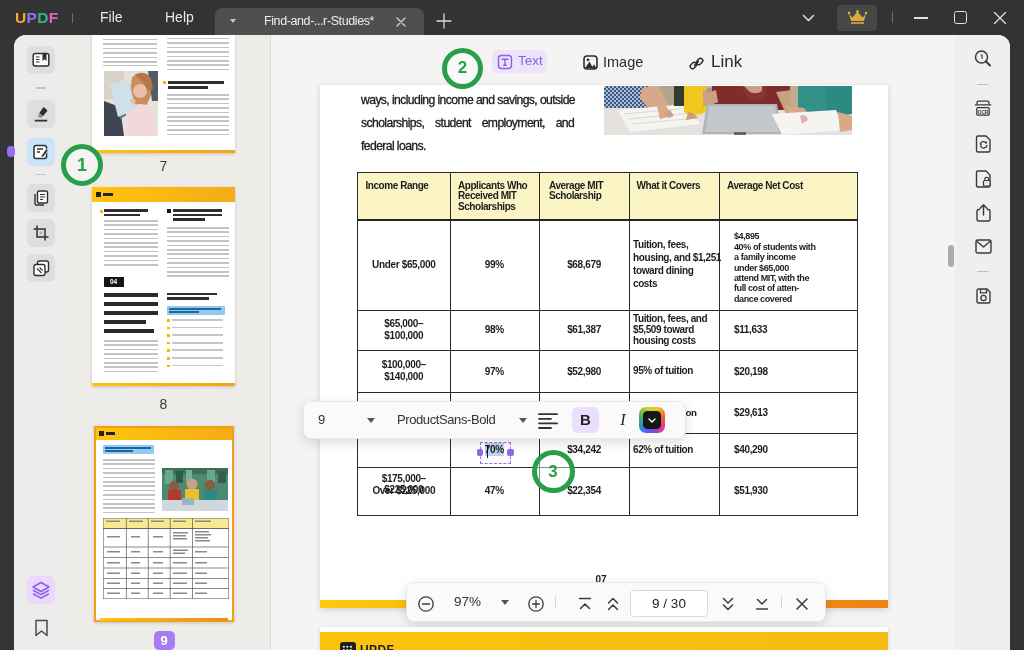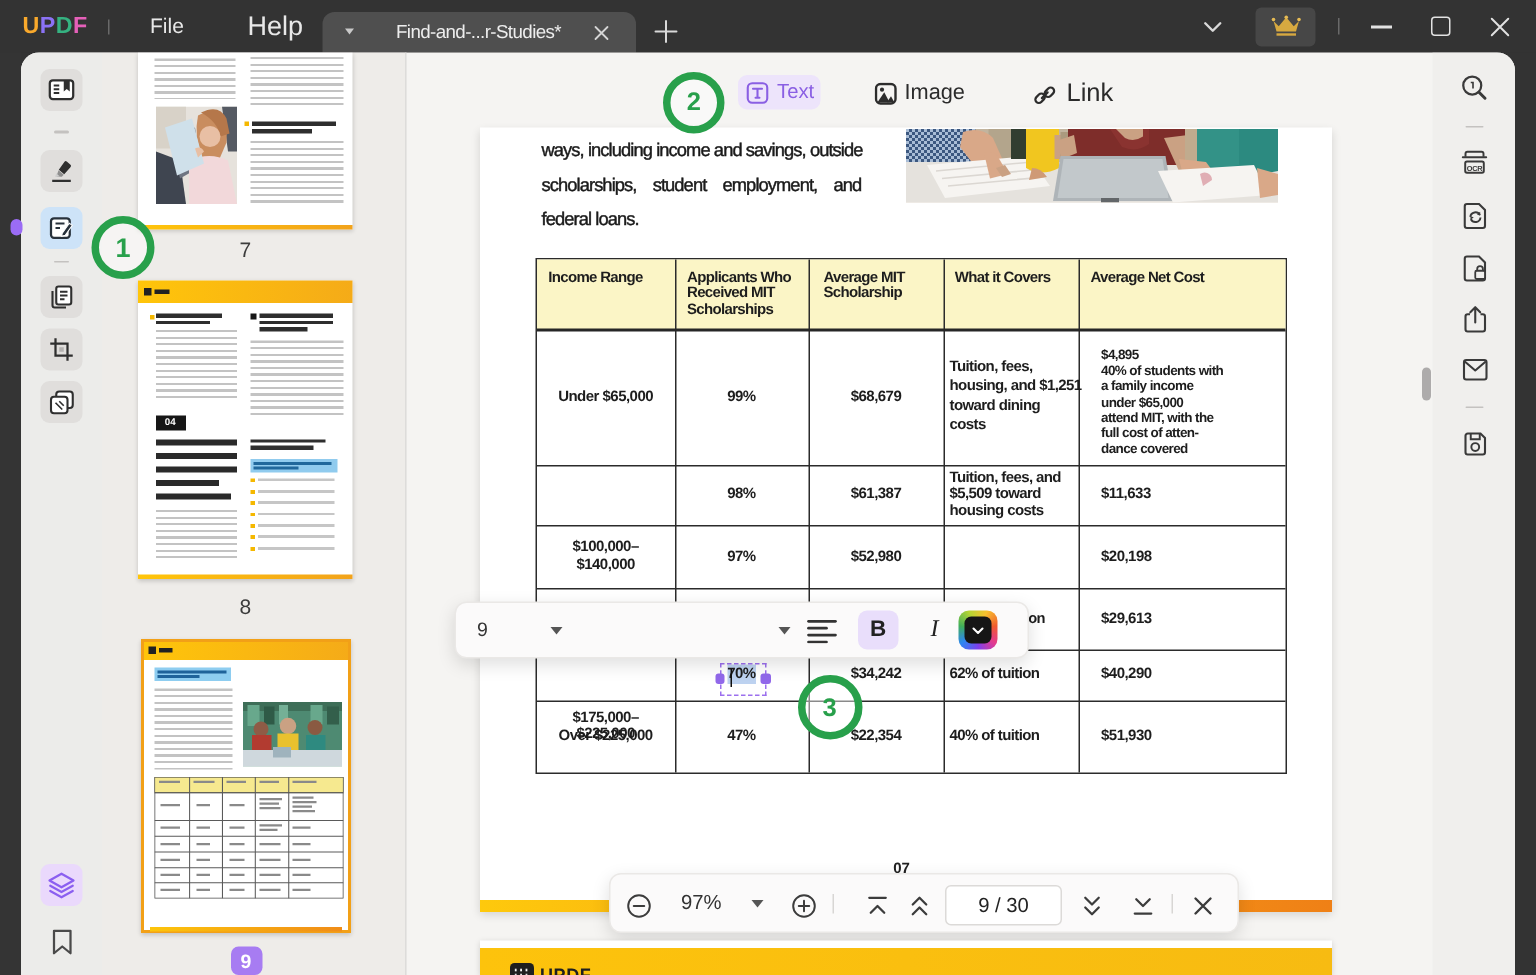--- a/index.html
+++ b/index.html
@@ -51,21 +51,21 @@
   .cc.tc{justify-content:center;}
 </style>
 </head>
 <body>
 <div class="abs" id="titlebar">
   <div class="abs" style="left:15px;top:0;height:35px;line-height:35px;font-size:15.5px;font-weight:bold;letter-spacing:.3px;">
     <span style="color:#f9a92c">U</span><span style="color:#8b72f5">P</span><span style="color:#35b281">D</span><span style="color:#e560b9">F</span>
   </div>
   <div class="abs" style="left:71.5px;top:13px;width:1px;height:9.5px;background:#6a6a6a;"></div>
   <div class="abs" style="left:100px;top:0;height:35px;line-height:35px;font-size:14px;color:#e8e8e8;">File</div>
-  <div class="abs" style="left:165px;top:0;height:35px;line-height:35px;font-size:18px;color:#e8e8e8;">Help</div>
+  <div class="abs" style="left:165px;top:0;height:35px;line-height:35px;font-size:14px;color:#e8e8e8;">Help</div>
   <div class="abs" style="left:215px;top:8px;width:209px;height:27px;background:#4f4f4f;border-radius:8px 8px 0 0;">
     <div class="caret" style="left:15px;top:11px;border-top-color:#c9c9c9;border-left-width:3.5px;border-right-width:3.5px;border-top-width:4.5px;"></div>
     <div class="abs" style="left:34px;top:0;width:140px;height:27px;line-height:27px;font-size:12.5px;letter-spacing:-.4px;color:#ededed;text-align:center;white-space:nowrap;">Find-and-...r-Studies*</div>
     <svg class="abs" style="left:181px;top:8.5px;" width="10" height="10" viewBox="0 0 10 10">
         <path d="M1 1 L9 9 M9 1 L1 9" stroke="#d5d5d5" stroke-width="1.2" stroke-linecap="round"></path>
       </svg>
   </div>
   <svg class="abs" style="left:436px;top:13px;" width="16" height="16" viewBox="0 0 16 16">
       <path d="M8 1 V15 M1 8 H15" stroke="#d9d9d9" stroke-width="1.3" stroke-linecap="round"></path>
     </svg>
@@ -381,64 +381,66 @@
       <div class="cell cc tc" style="left:0;top:47.5px;width:91.5px;height:89.5px;">Under $65,000</div>
       <div class="cell cc tc" style="left:91.5px;top:47.5px;width:89.5px;height:89.5px;">99%</div>
       <div class="cell cc tc" style="left:181px;top:47.5px;width:90px;height:89.5px;">$68,679</div>
       <div class="cell sm tc" style="left:275px;top:47.5px;width:86px;height:89.5px;line-height:12.9px;">
           <span>Tuition, fees,<br>housing, and $1,251<br>toward dining<br>costs</span>
         </div>
       <div class="cell sm tc" style="left:376px;top:47.5px;width:121px;height:89.5px;font-size:9px;line-height:10.4px;">
           <span style="margin-top:6px;">$4,895<br>40% of students with<br>a family income<br>under $65,000<br>attend MIT, with the<br>full cost of atten-<br>dance covered</span>
         </div>
 
+      <div class="cell cc tc" style="left:0;top:137px;width:91.5px;height:40.3px;line-height:12px;">$65,000–<br>$100,000</div>
       <div class="cell cc tc" style="left:91.5px;top:137px;width:89.5px;height:40.3px;">98%</div>
       <div class="cell cc tc" style="left:181px;top:137px;width:90px;height:40.3px;">$61,387</div>
       <div class="cell sm tc" style="left:275px;top:137px;width:86px;height:40.3px;">
           <span>Tuition, fees, and<br>$5,509 toward<br>housing costs</span>
         </div>
       <div class="cell tc" style="left:376px;top:137px;width:124px;height:40.3px;">$11,633</div>
 
       <div class="cell cc tc" style="left:0;top:177.3px;width:91.5px;height:42.6px;line-height:12px;">$100,000–<br>$140,000</div>
       <div class="cell cc tc" style="left:91.5px;top:177.3px;width:89.5px;height:42.6px;">97%</div>
       <div class="cell cc tc" style="left:181px;top:177.3px;width:90px;height:42.6px;">$52,980</div>
+      <div class="cell sm tc" style="left:275px;top:177.3px;width:86px;height:42.6px;">95% of tuition</div>
       <div class="cell tc" style="left:376px;top:177.3px;width:124px;height:42.6px;">$20,198</div>
 
       <div class="cell cc tc" style="left:0;top:219.9px;width:91.5px;height:40.6px;line-height:12px;">$140,000–<br>$175,000</div>
       <div class="cell cc tc" style="left:91.5px;top:219.9px;width:89.5px;height:40.6px;">85%</div>
       <div class="cell cc tc" style="left:181px;top:219.9px;width:90px;height:40.6px;">$43,248</div>
       <div class="cell sm tc" style="left:280px;top:219.9px;width:86px;height:40.6px;font-size:9.8px;">78% of tuition</div>
       <div class="cell tc" style="left:376px;top:219.9px;width:124px;height:40.6px;">$29,613</div>
 
       <div class="cell cc tc" style="left:0;top:260.5px;width:91.5px;height:33.7px;line-height:11px;margin-top:34px;">$175,000–<br>$225,000</div>
       <div class="cell cc tc" style="left:91.5px;top:260.5px;width:89.5px;height:33.7px;">
           <span style="background:#bdd2f0;">70%</span>
         </div>
       <div class="cell cc tc" style="left:181px;top:260.5px;width:90px;height:33.7px;">$34,242</div>
       <div class="cell sm tc" style="left:275px;top:260.5px;width:86px;height:33.7px;">62% of tuition</div>
       <div class="cell tc" style="left:376px;top:260.5px;width:124px;height:33.7px;">$40,290</div>
 
       <div class="cell cc tc" style="left:0;top:294.2px;width:91.5px;height:47.8px;">Over $225,000</div>
       <div class="cell cc tc" style="left:91.5px;top:294.2px;width:89.5px;height:47.8px;">47%</div>
       <div class="cell cc tc" style="left:181px;top:294.2px;width:90px;height:47.8px;">$22,354</div>
-      <div class="cell sm tc" style="left:275px;top:294.2px;width:86px;height:47.8px;">40% of tuition</div>
       <div class="cell tc" style="left:376px;top:294.2px;width:124px;height:47.8px;text-align:center;">$51,930</div>
     </div>
     <div class="abs" style="left:273px;top:489px;width:16px;text-align:center;font-size:10px;font-weight:bold;color:#222;">07</div>
     <div class="abs" style="left:0;top:514.5px;width:568px;height:8.5px;background:linear-gradient(90deg,#fec90c,#f7a117 55%,#ef8016);"></div>
   </div>
 
   <div class="abs" style="left:466px;top:407px;width:29px;height:20px;border:1.2px dashed #9c70ee;"></div>
   <div class="abs" style="left:462.5px;top:414.3px;width:6.5px;height:6.5px;background:#9168ea;border-radius:2px;"></div>
   <div class="abs" style="left:493px;top:414.3px;width:6.5px;height:6.5px;background:#9168ea;border-radius:2px;"></div>
   <div class="abs" style="left:472.8px;top:410.5px;width:1.5px;height:12px;background:#111;"></div>
 
   <div class="fbar" style="left:289px;top:366px;width:381px;height:36px;">
     <div class="abs" style="left:14px;top:0;height:36px;line-height:36px;font-size:13px;color:#333;">9</div>
     <div class="caret" style="left:63px;top:16px;"></div>
+    <div class="abs" style="left:93px;top:0;height:36px;line-height:36px;font-size:13px;letter-spacing:-.4px;color:#333;">ProductSans-Bold</div>
     <div class="caret" style="left:215px;top:16px;"></div>
     <svg class="abs" style="left:234px;top:10.5px;" width="20" height="16" viewBox="0 0 20 16">
         <g stroke="#333" stroke-width="1.8" stroke-linecap="round">
           <path d="M1 1.2 H19"></path>
           <path d="M1 5.8 H13"></path>
           <path d="M1 10.4 H19"></path>
           <path d="M1 15 H13"></path>
         </g>
       </svg>
     <div class="abs" style="left:268px;top:5px;width:27px;height:26px;background:#e9defb;border-radius:6px;text-align:center;line-height:26px;font-size:15px;font-weight:bold;color:#222;">B</div>

